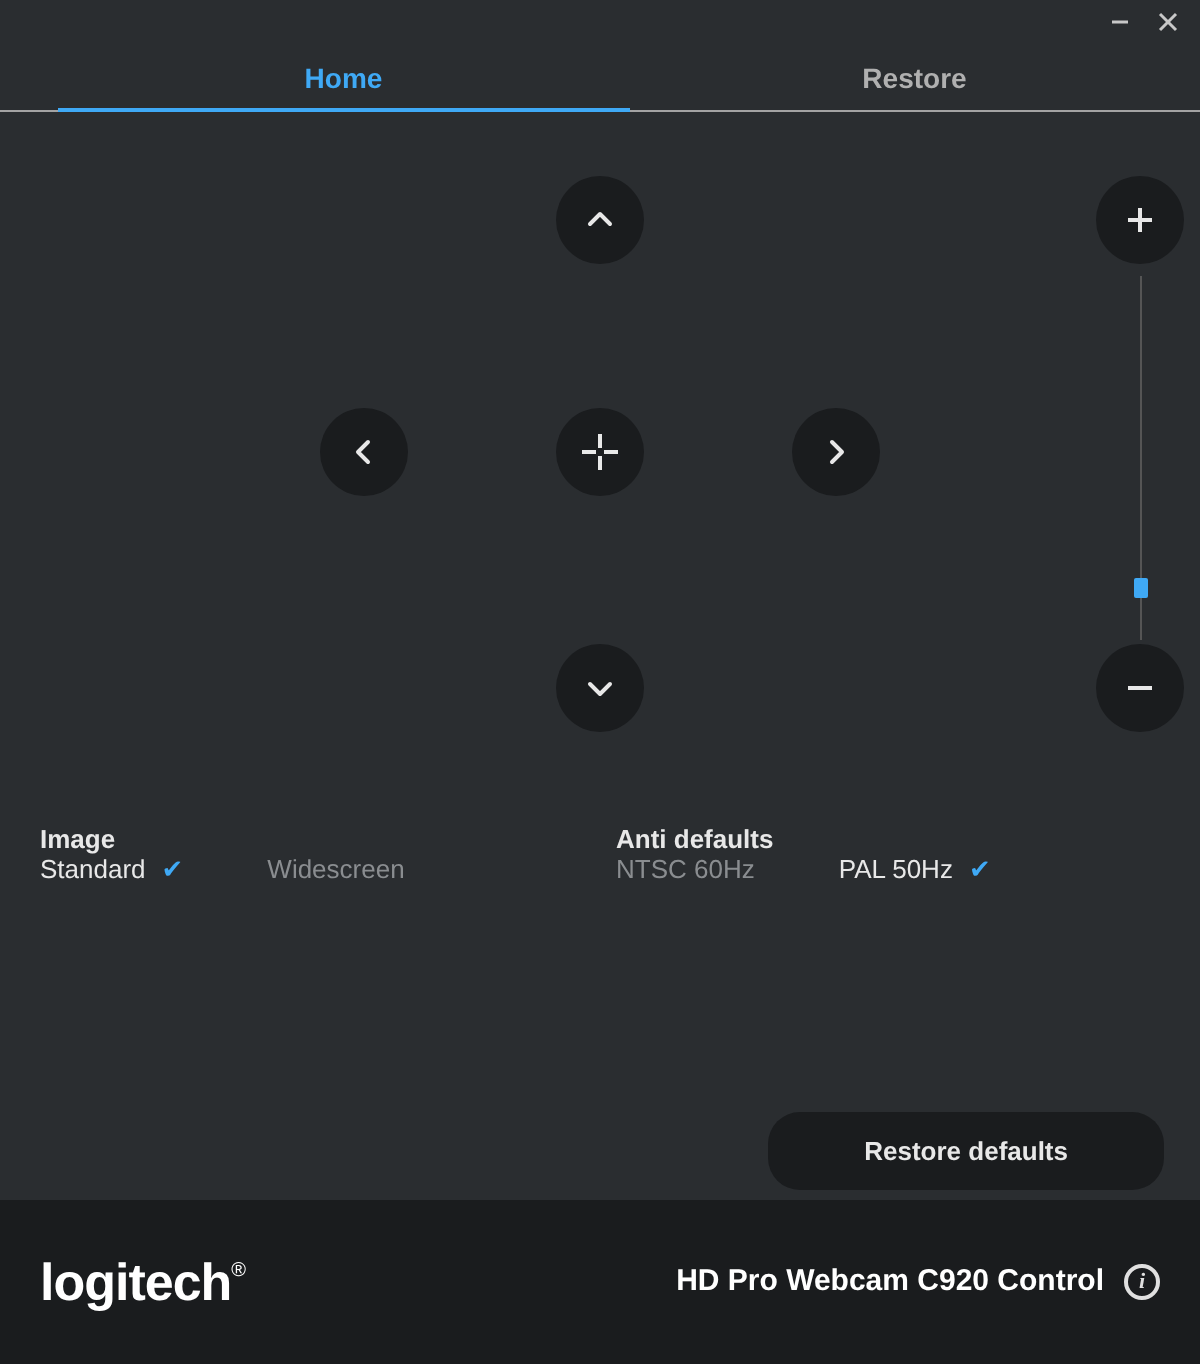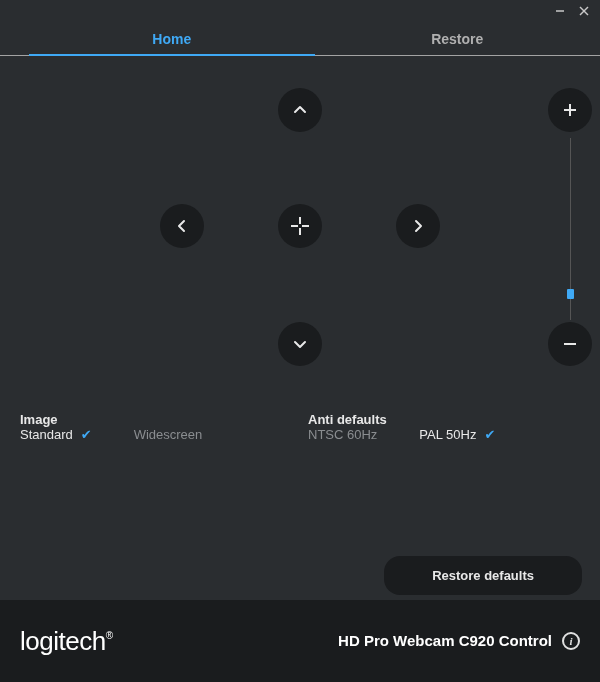--- a/index.html
+++ b/index.html
@@ -159,21 +159,21 @@
     align-items: center;
     justify-content: space-between;
     padding: 0 20px;
   }
   .logo {
     color: #fff;
     font-family: Arial, sans-serif;
   }
   .logo-main {
     font-size: 26px;
-    font-weight: 400;
+    font-weight: 700;
     letter-spacing: -0.5px;
   }
   .logo-reg {
     font-size: 10px;
     vertical-align: top;
     position: relative;
     top: 4px;
   }
   .footer-right {
     display: flex;

